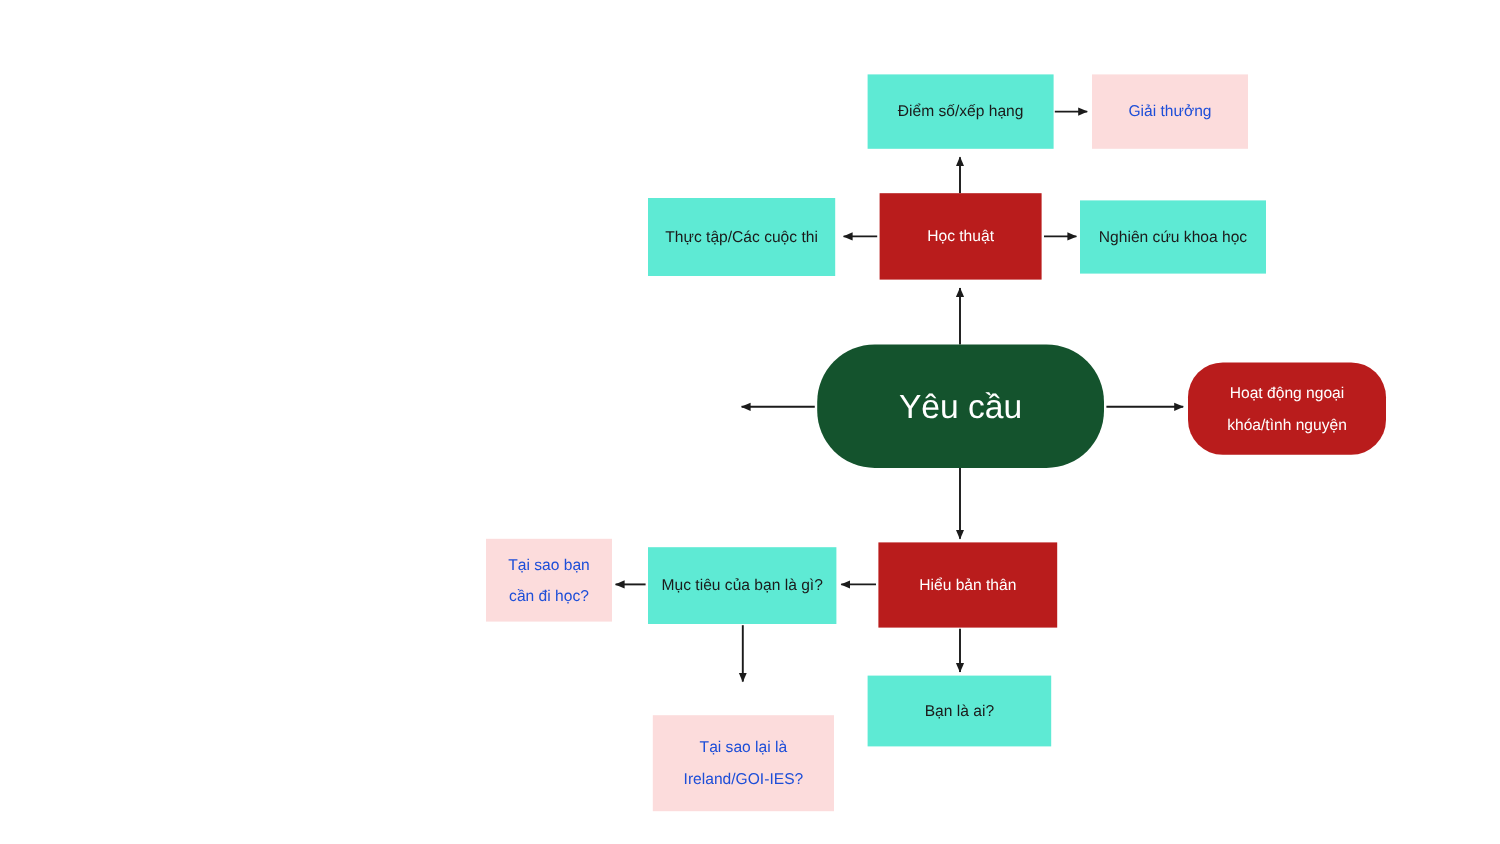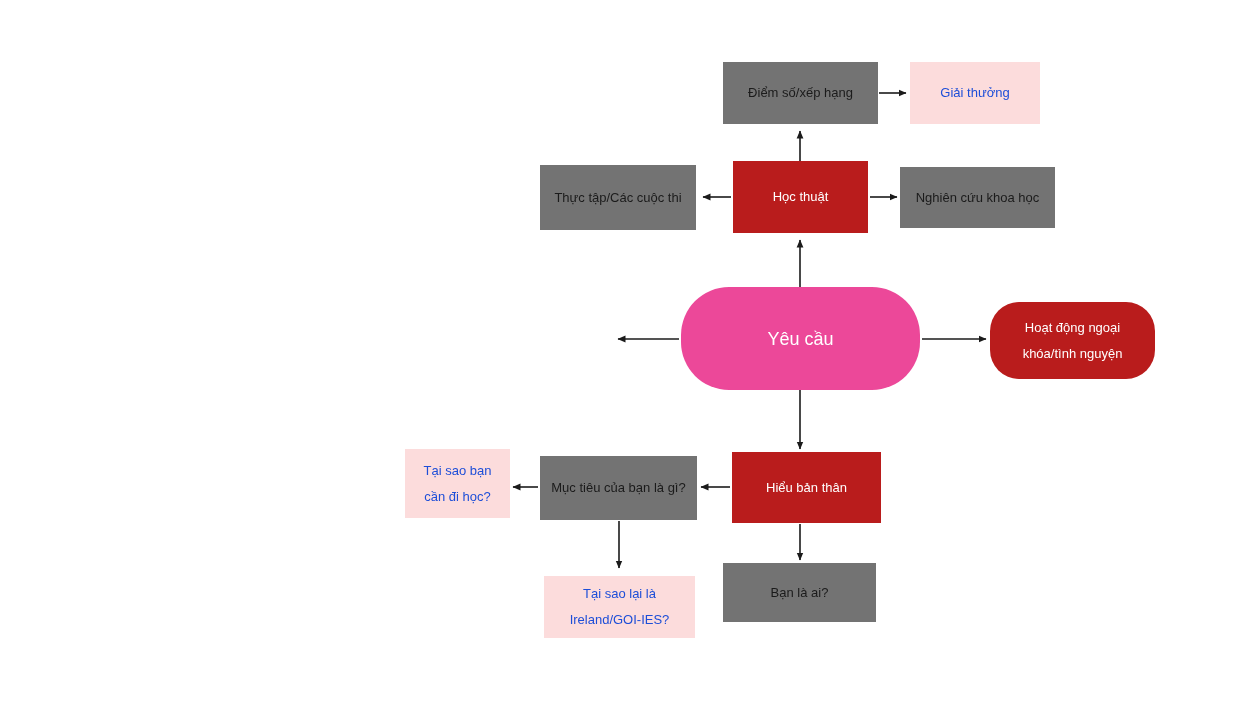--- a/index.html
+++ b/index.html
@@ -51,28 +51,28 @@
     position: absolute;
     box-sizing: border-box;
     display: flex;
     align-items: center;
     justify-content: center;
     text-align: center;
     font-size: 13px;
     line-height: 26px;
     padding: 2px 10px;
   }
-  .node.gray  { background: #737373; color: #1b1b1b; }
+  .node.gray  { background: #5eead4; color: #1b1b1b; }
   .node.pink  { background: #fcdcdc; color: #1d4ed8; }
   .node.orange{ background: #b91c1c; color: #ffffff; }
   .node.black {
-    background: #ec4899;
+    background: #14532d;
     color: #ffffff;
     border-radius: 48px;
-    font-size: 18px;
+    font-size: 28px;
     line-height: 28px;
   }
   .node span { display: block; width: 100%; }
 </style>
 </head>
 <body>
 
 <div id="slide">
 
 
@@ -144,21 +144,21 @@
   </div>
 
   <div class="node gray" style="left:540px; top:456px; width:157px; height:64px;">
     <span>Mục tiêu của bạn là gì?</span>
   </div>
 
   <div class="node orange" style="left:732px; top:452px; width:149px; height:71px;">
     <span>Hiểu bản thân</span>
   </div>
 
-  <div class="node pink" style="left:544px; top:576px; width:151px; height:62px;align-items:center;">
+  <div class="node pink" style="left:544px; top:596px; width:151px; height:80px;align-items:center;">
     <span>Tại sao lại là Ireland/GOI-IES?</span>
   </div>
 
   <div class="node gray" style="left:723px; top:563px; width:153px; height:59px;">
     <span>Bạn là ai?</span>
   </div>
 
 </div>
 
 </body></html>

